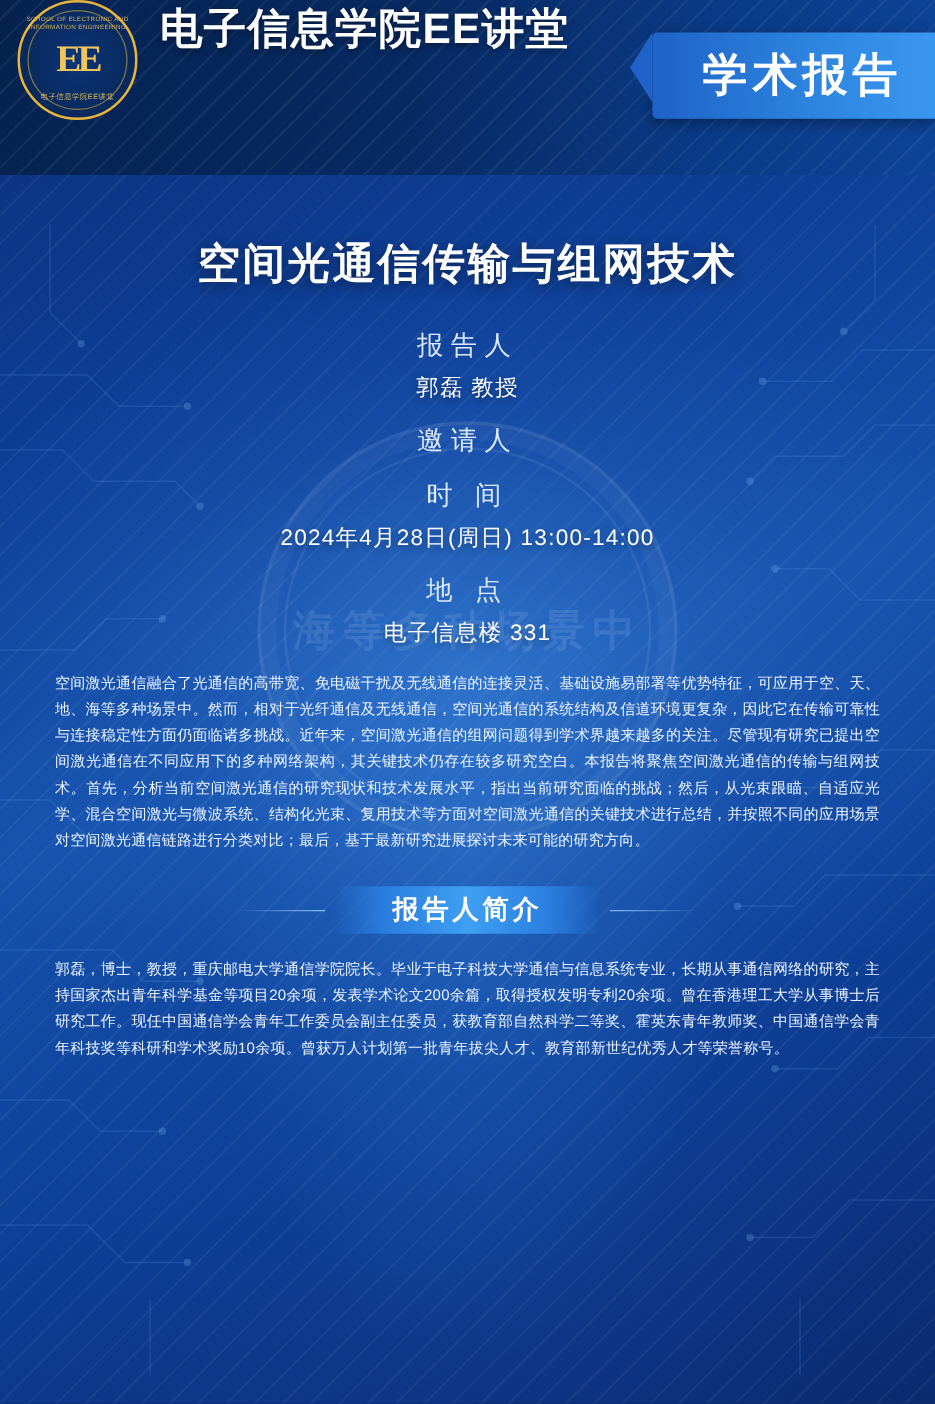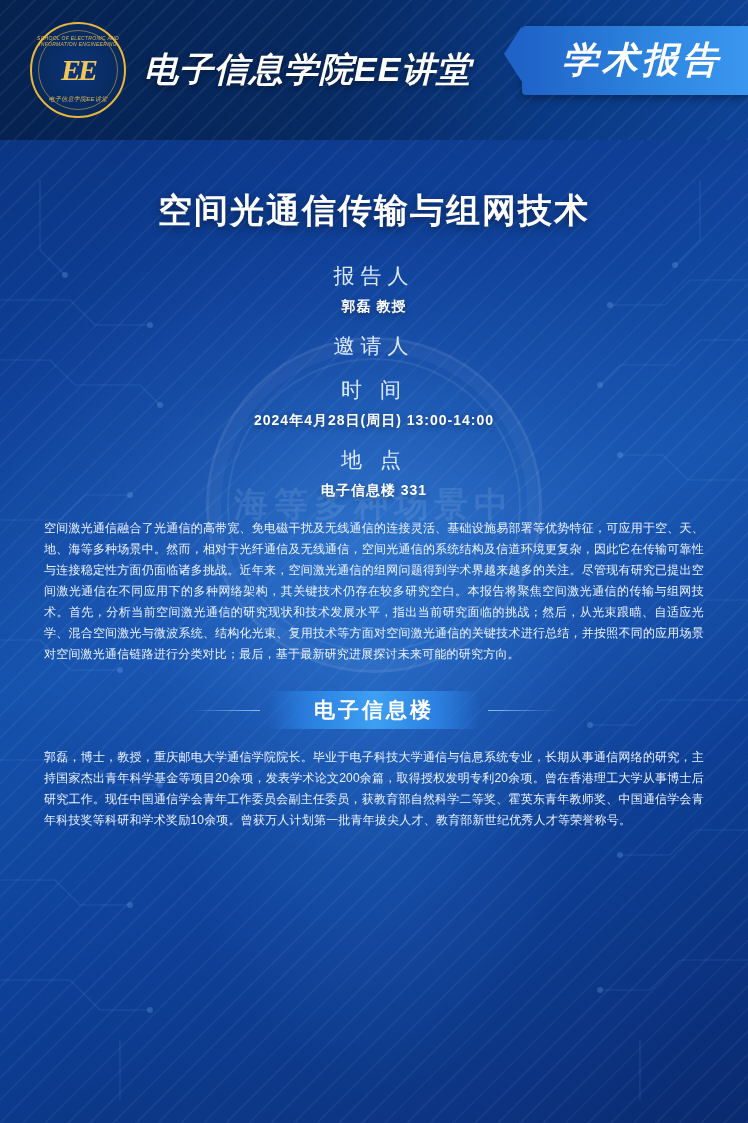--- a/index.html
+++ b/index.html
@@ -93,24 +93,23 @@
   }
   .header .hstripes {
     position: absolute; inset: 0;
     background: repeating-linear-gradient(-45deg,
       rgba(255,255,255,0.05) 0px, rgba(255,255,255,0.05) 2px,
       rgba(255,255,255,0) 2px, rgba(255,255,255,0) 14px);
   }
   .header-inner {
     position: relative;
     display: flex;
-    align-items: center;
+    align-items: flex-start;
     height: 100%;
-    padding-left: 30px;
-    font-style: italic;
+    padding-left: 14px;
   }
   .logo {
     width: 92px;
     height: 92px;
     border-radius: 50%;
     border: 2px solid #e9b63c;
     background: radial-gradient(circle at 50% 50%, #0b3478 0%, #06244f 100%);
     position: relative;
     flex: 0 0 auto;
     display: flex;
@@ -193,22 +192,22 @@
     text-align: center;
   }
   .meta-label {
     color: #dbe9ff;
     font-size: 21px;
     letter-spacing: 6px;
     margin-top: 16px;
   }
   .meta-value {
     color: #ffffff;
-    font-size: 14px;
-    font-weight: bold;
+    font-size: 18px;
+    font-weight: normal;
     letter-spacing: 1px;
     margin-top: 8px;
     text-shadow: 0 2px 6px rgba(0,0,0,0.35);
   }
 
   .section-head {
     margin: 26px auto 0 auto;
     width: 212px;
     height: 38px;
     line-height: 38px;
@@ -323,17 +322,17 @@
 
       <div class="meta-label">时 间</div>
       <div class="meta-value">2024年4月28日(周日) 13:00-14:00</div>
 
       <div class="meta-label">地 点</div>
       <div class="meta-value">电子信息楼 331</div>
     </div>
 
     <div class="body-text">空间激光通信融合了光通信的高带宽、免电磁干扰及无线通信的连接灵活、基础设施易部署等优势特征，可应用于空、天、地、海等多种场景中。然而，相对于光纤通信及无线通信，空间光通信的系统结构及信道环境更复杂，因此它在传输可靠性与连接稳定性方面仍面临诸多挑战。近年来，空间激光通信的组网问题得到学术界越来越多的关注。尽管现有研究已提出空间激光通信在不同应用下的多种网络架构，其关键技术仍存在较多研究空白。本报告将聚焦空间激光通信的传输与组网技术。首先，分析当前空间激光通信的研究现状和技术发展水平，指出当前研究面临的挑战；然后，从光束跟瞄、自适应光学、混合空间激光与微波系统、结构化光束、复用技术等方面对空间激光通信的关键技术进行总结，并按照不同的应用场景对空间激光通信链路进行分类对比；最后，基于最新研究进展探讨未来可能的研究方向。</div>
 
-    <div class="section-head">电子信息楼</div>
+    <div class="section-head">报告人简介</div>
     <div class="body-text">郭磊，博士，教授，重庆邮电大学通信学院院长。毕业于电子科技大学通信与信息系统专业，长期从事通信网络的研究，主持国家杰出青年科学基金等项目20余项，发表学术论文200余篇，取得授权发明专利20余项。曾在香港理工大学从事博士后研究工作。现任中国通信学会青年工作委员会副主任委员，获教育部自然科学二等奖、霍英东青年教师奖、中国通信学会青年科技奖等科研和学术奖励10余项。曾获万人计划第一批青年拔尖人才、教育部新世纪优秀人才等荣誉称号。</div>
 
   </div>
 </div>
 
 </body></html>

